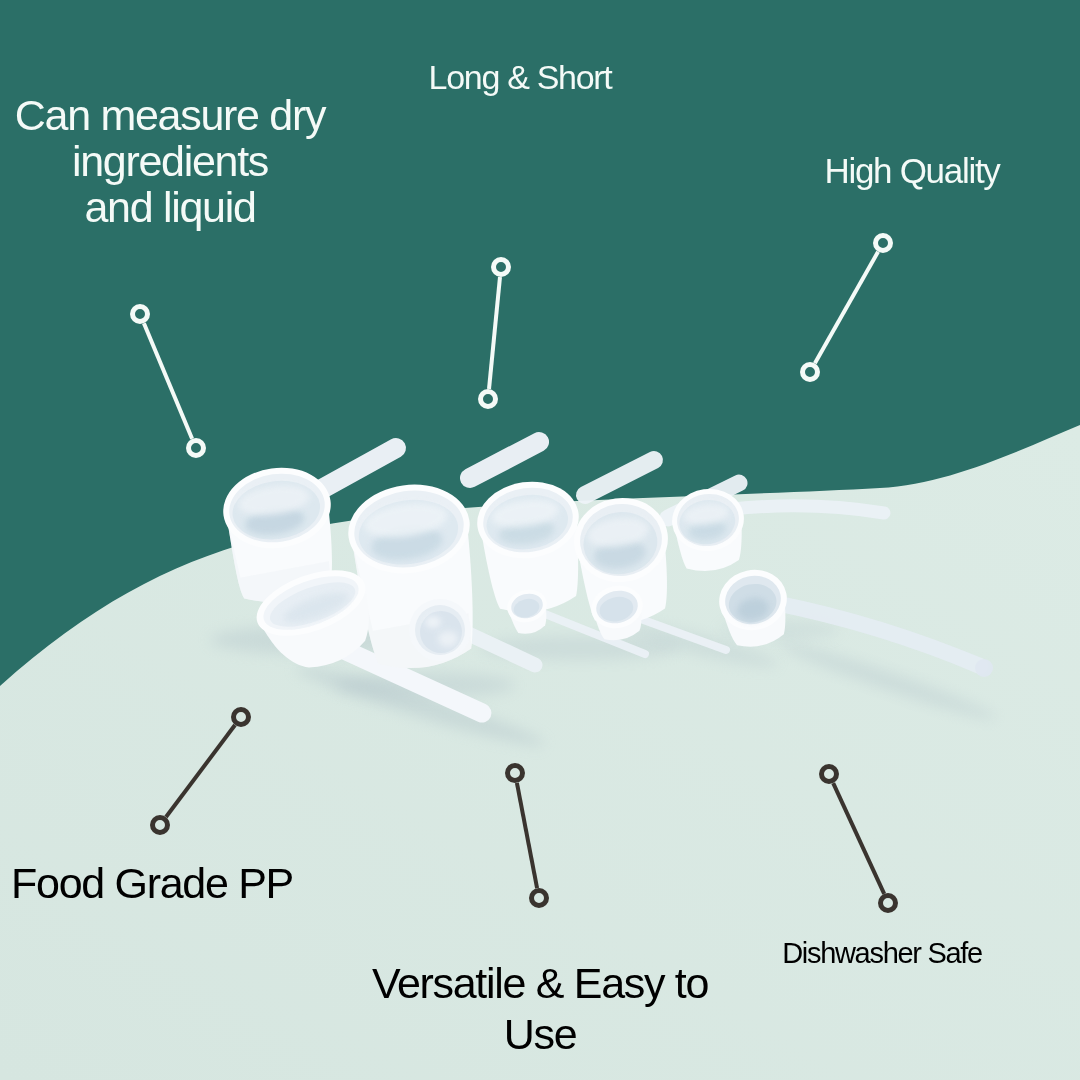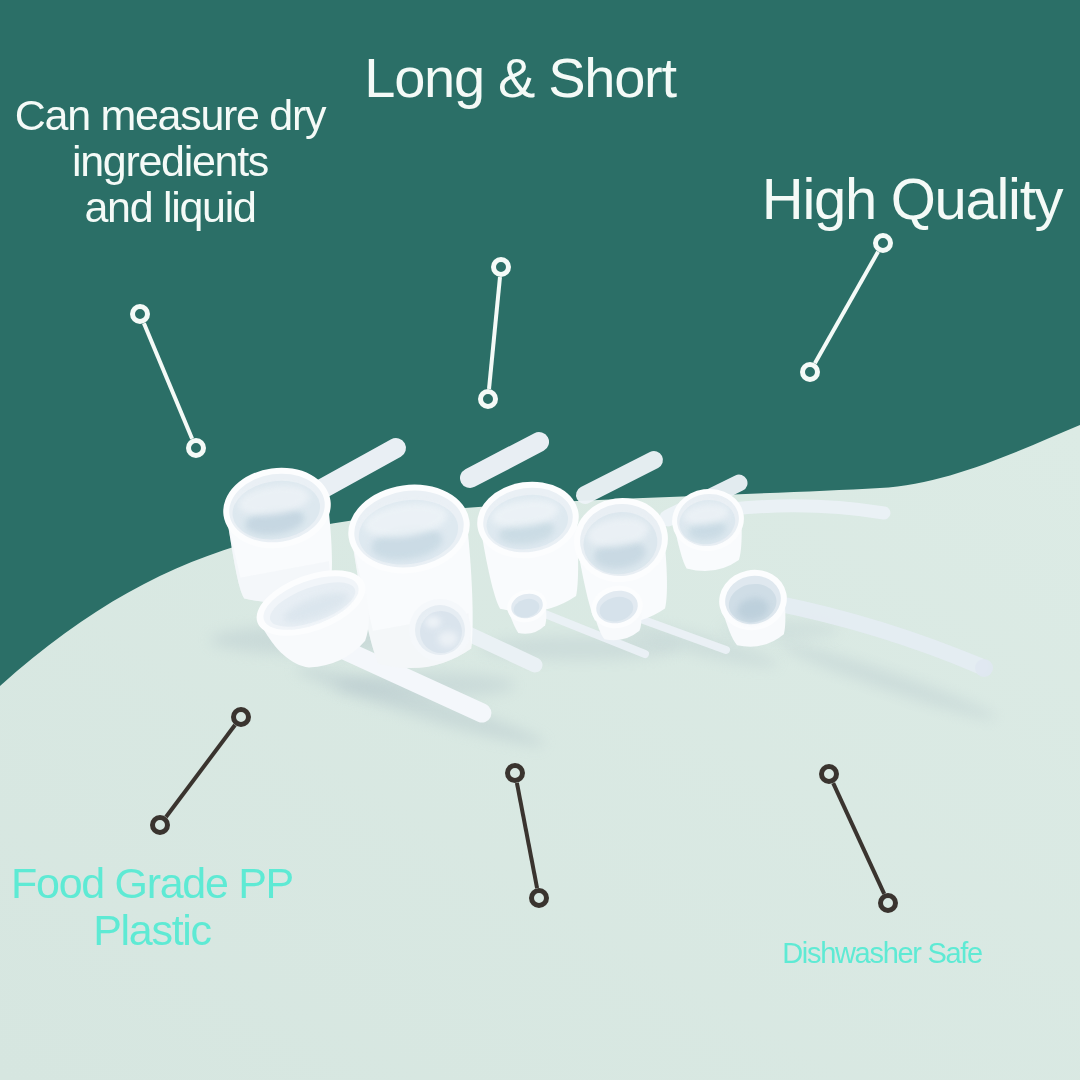--- a/index.html
+++ b/index.html
@@ -3,25 +3,25 @@
 <meta charset="utf-8">
 <style>
   html,body{margin:0;padding:0;}
   body{width:1080px;height:1080px;position:relative;overflow:hidden;
        font-family:"Liberation Sans", sans-serif;background:#2b6f67;}
   #canvas{position:absolute;inset:0;width:1080px;height:1080px;padding-left:36px;}
   .bg-svg{position:absolute;left:0;top:0;}
   .callout{position:absolute;text-align:center;font-weight:400;transform:translateX(-50%);white-space:nowrap;}
   .callout .line{display:block;}
   .light{color:#f4faf7;}
-  .dark{color:#5eead4;}
+  .dark{color:#000000;}
   
   #co-measure   {left:170px; top:92px;  font-size:43px; line-height:46px; letter-spacing:-1.3px;}
-  #co-handles   {left:520px; top:54px;  font-size:56px; line-height:47.5px; letter-spacing:-1.3px;}
-  #co-quality   {left:912px; top:148px; font-size:58px; line-height:46px; letter-spacing:-1.3px;margin-top:28px;}
+  #co-handles   {left:520px; top:54px;  font-size:34px; line-height:47.5px; letter-spacing:-1.3px;}
+  #co-quality   {left:912px; top:148px; font-size:35px; line-height:46px; letter-spacing:-1.3px;}
   #co-foodgrade {left:152px; top:860px; font-size:43px; line-height:47px; letter-spacing:-1.3px;}
   #co-versatile {left:540px; top:958px; font-size:43px; line-height:51px; letter-spacing:-1.3px;}
   #co-dishwasher{left:882px; top:930px; font-size:29px; line-height:46px; letter-spacing:-1.3px;}
 </style>
 </head>
 <body>
 
 <div id="canvas">
 
   <svg class="bg-svg" width="1080" height="1080" viewBox="0 0 1080 1080" aria-hidden="true">
@@ -213,21 +213,24 @@
   <div class="callout light" id="co-handles">
     <span class="line">Long &amp; Short</span>
   </div>
 
   <div class="callout light" id="co-quality">
     <span class="line">High Quality</span>
   </div>
 
   <div class="callout dark" id="co-foodgrade">
     <span class="line">Food Grade PP</span>
-    <span class="line">Plastic</span>
-  </div>
-
+  </div>
+
+  <div class="callout dark" id="co-versatile">
+    <span class="line">Versatile &amp; Easy to</span>
+    <span class="line">Use</span>
+  </div>
 
   <div class="callout dark" id="co-dishwasher">
     <span class="line">Dishwasher Safe</span>
   </div>
 
 </div>
 
 </body></html>

